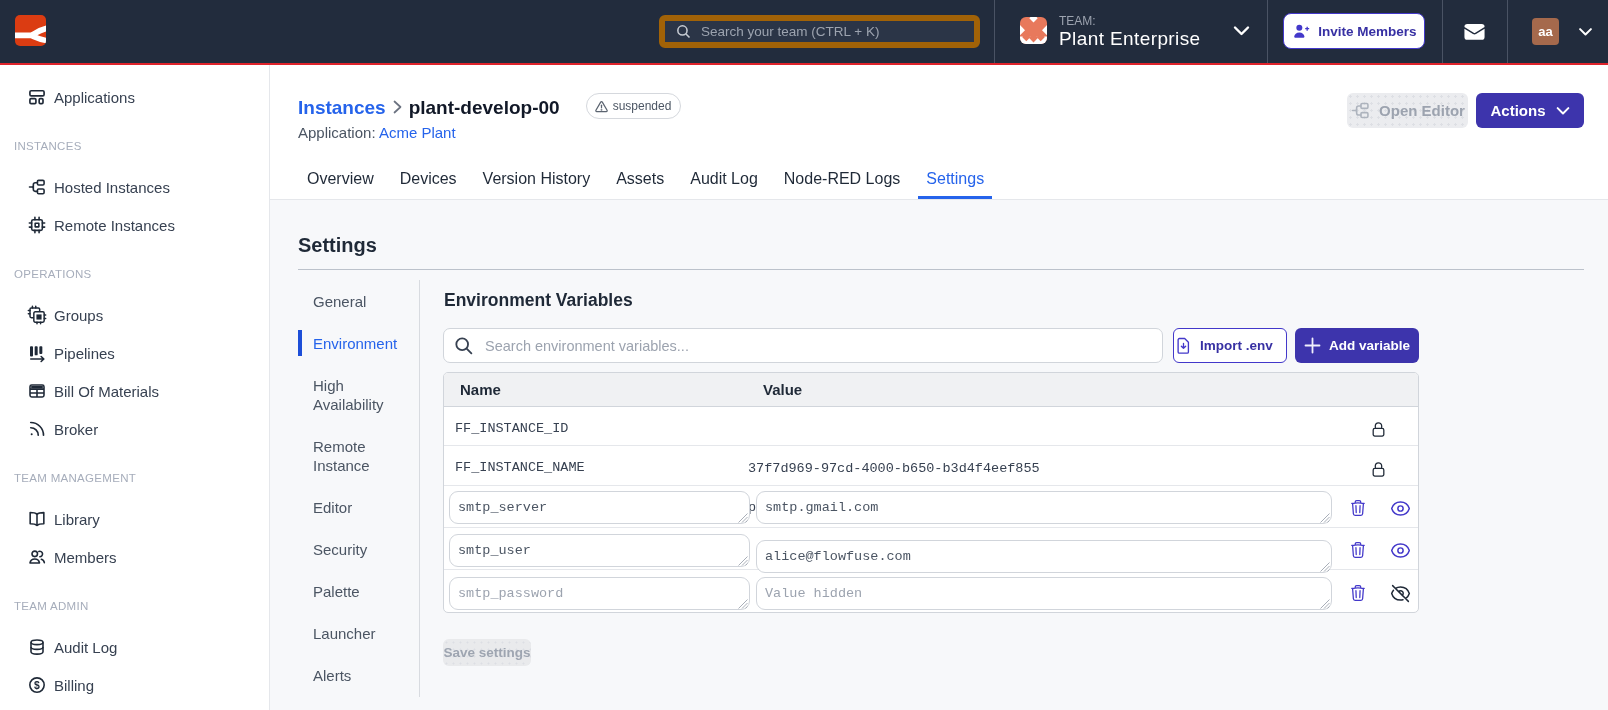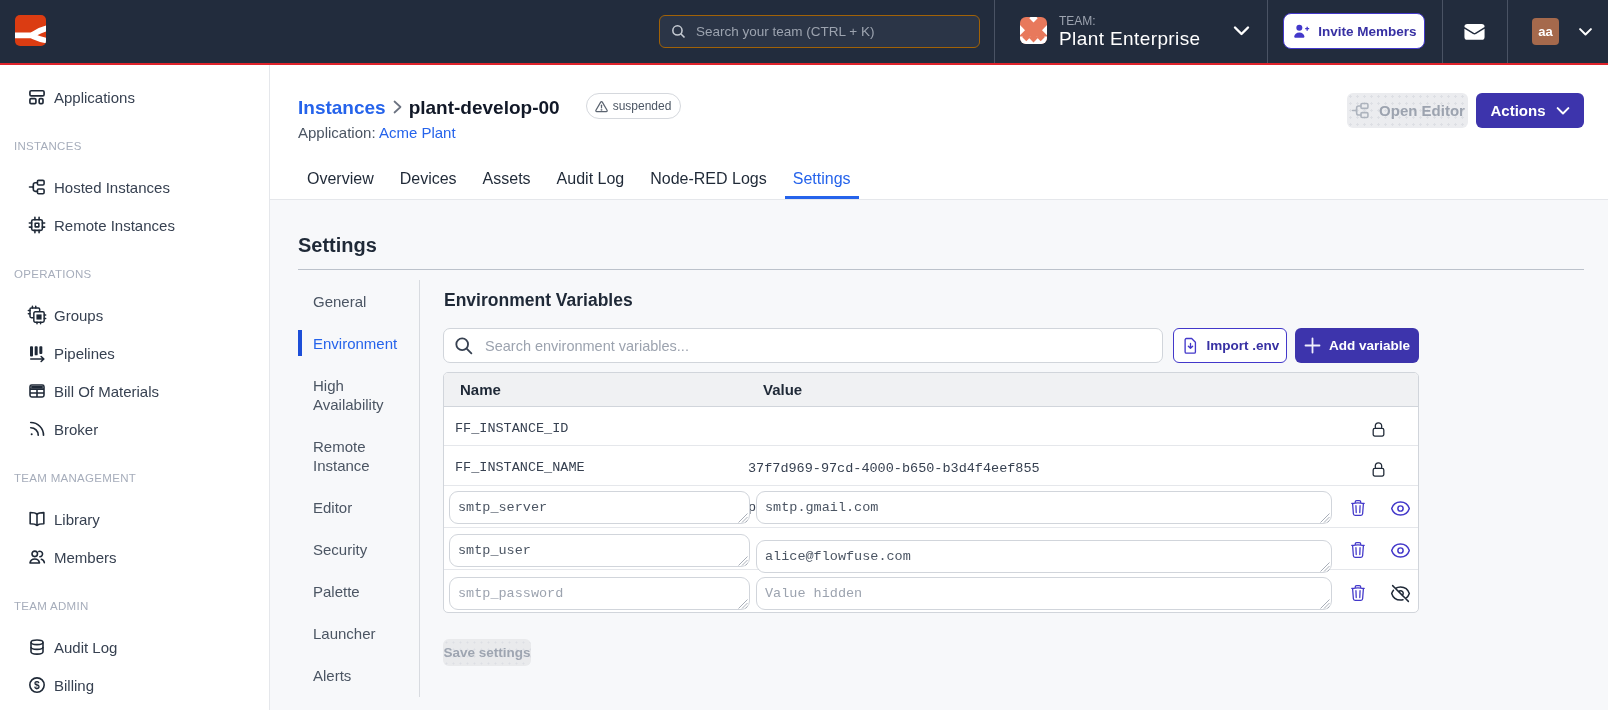--- a/index.html
+++ b/index.html
@@ -5,21 +5,21 @@
   * { margin:0; padding:0; box-sizing:border-box; }
   html,body { width:1608px; height:710px; overflow:hidden; background:#fff;
     font-family:"Liberation Sans", sans-serif; }
   .abs { position:absolute; }
   
   .nav { position:absolute; left:0; top:0; width:1608px; height:63px; background:#222C3D; }
   .redline { position:absolute; left:0; top:63px; width:1608px; height:2px; background:#DF232B; }
   .brand { position:absolute; left:15px; top:15px; display:flex; align-items:center; }
   .brandtxt { color:#fff; font-size:31px; font-weight:bold; letter-spacing:-0.5px; margin-left:8px; line-height:33px;}
   .navsearch { position:absolute; left:659px; top:15px; width:321px; height:33px;
-    background:#2B3547; border:1px solid #a16207; border-radius:6px;
+    background:#2B3547; border:6px solid #a16207; border-radius:6px;
     display:flex; align-items:center; padding-left:10px; }
   .navsearch span { color:#9CA3AF; font-size:13.5px; margin-left:9px; }
   .navdiv { position:absolute; top:0px; width:1px; height:63px; background:#4A5364; }
   .teamblock { position:absolute; left:1020px; top:17px; display:flex; }
   .teamname { margin-left:12px; }
   .teamname .t1 { color:#9CA3AF; font-size:12px; line-height:13px; margin-top:-2px; }
   .teamname .t2 { color:#fff; font-size:19px; line-height:19px; margin-top:1px; letter-spacing:0.4px;}
   .invite { position:absolute; left:1283px; top:13px; width:142px; height:36px; background:#fff;
     border:1px solid #4338CA; border-radius:8px; display:flex; align-items:center; justify-content:center;
     color:#3730A3; font-size:13.5px; font-weight:bold; gap:7px;}
@@ -61,21 +61,21 @@
   .subitem { position:relative; padding:11.5px 20px 11.5px 15px; font-size:15px; line-height:19px; color:#4B5563; }
   .subitem.active { color:#2563EB; }
   .subitem.active::before { content:""; position:absolute; left:0; top:8px; width:4px; height:26px; background:#1D4ED8; border-radius:0px; }
   
   .envtitle { position:absolute; left:444px; top:290px; font-size:17.5px; font-weight:bold; color:#1F2937; }
   .search2 { position:absolute; left:443px; top:328px; width:720px; height:35px; background:#fff;
     border:1px solid #D1D5DB; border-radius:7px; display:flex; align-items:center; padding-left:9px; }
   .search2 span { color:#9CA3AF; font-size:14.5px; margin-left:11px; }
   .btn-import { position:absolute; left:1173px; top:328px; width:114px; height:35px; background:#fff;
     border:1px solid #4338CA; border-radius:6px; color:#3730A3; font-size:13.5px; font-weight:bold;
-    display:flex; align-items:center; justify-content:center; gap:7px; }
+    display:flex; align-items:center; justify-content:flex-start; gap:7px; }
   .btn-add { position:absolute; left:1295px; top:328px; width:124px; height:35px; background:#3D34AC;
     border-radius:6px; color:#fff; font-size:13.5px; font-weight:bold;
     display:flex; align-items:center; justify-content:center; gap:8px; }
   .envtable { position:absolute; left:443px; top:372px; width:976px; height:241px;
     background:#fff; border:1px solid #D1D5DB; border-radius:5px; }
   .thead { position:relative; height:34px; background:#F0F1F3; border-bottom:1px solid #D1D5DB;
     border-radius:4px 4px 0 0; font-size:15px; font-weight:bold; color:#1F2937; }
   .thead .h1 { position:absolute; left:16px; top:8px; }
   .thead .h2 { position:absolute; left:319px; top:8px; }
   .trow { position:relative; border-bottom:1px solid #E5E7EB; }
@@ -269,20 +269,21 @@
 </div>
 <div class="btn-actions">Actions
   <svg width="14" height="10" viewBox="0 0 17 12" fill="none" stroke="#fff" stroke-width="2.4" stroke-linecap="round" stroke-linejoin="round">
       <path d="M2 2.5 L8.5 9 L15 2.5"></path>
     </svg>
 </div>
 
 <div class="tabs">
   <div class="tab">Overview</div>
   <div class="tab">Devices</div>
+  <div class="tab">Version History</div>
   <div class="tab">Assets</div>
   <div class="tab">Audit Log</div>
   <div class="tab">Node-RED Logs</div>
   <div class="tab active">Settings</div>
 </div>
 
 <div class="graybg"></div>
 <div class="settings-title">Settings</div>
 <div class="settings-hr"></div>
 

